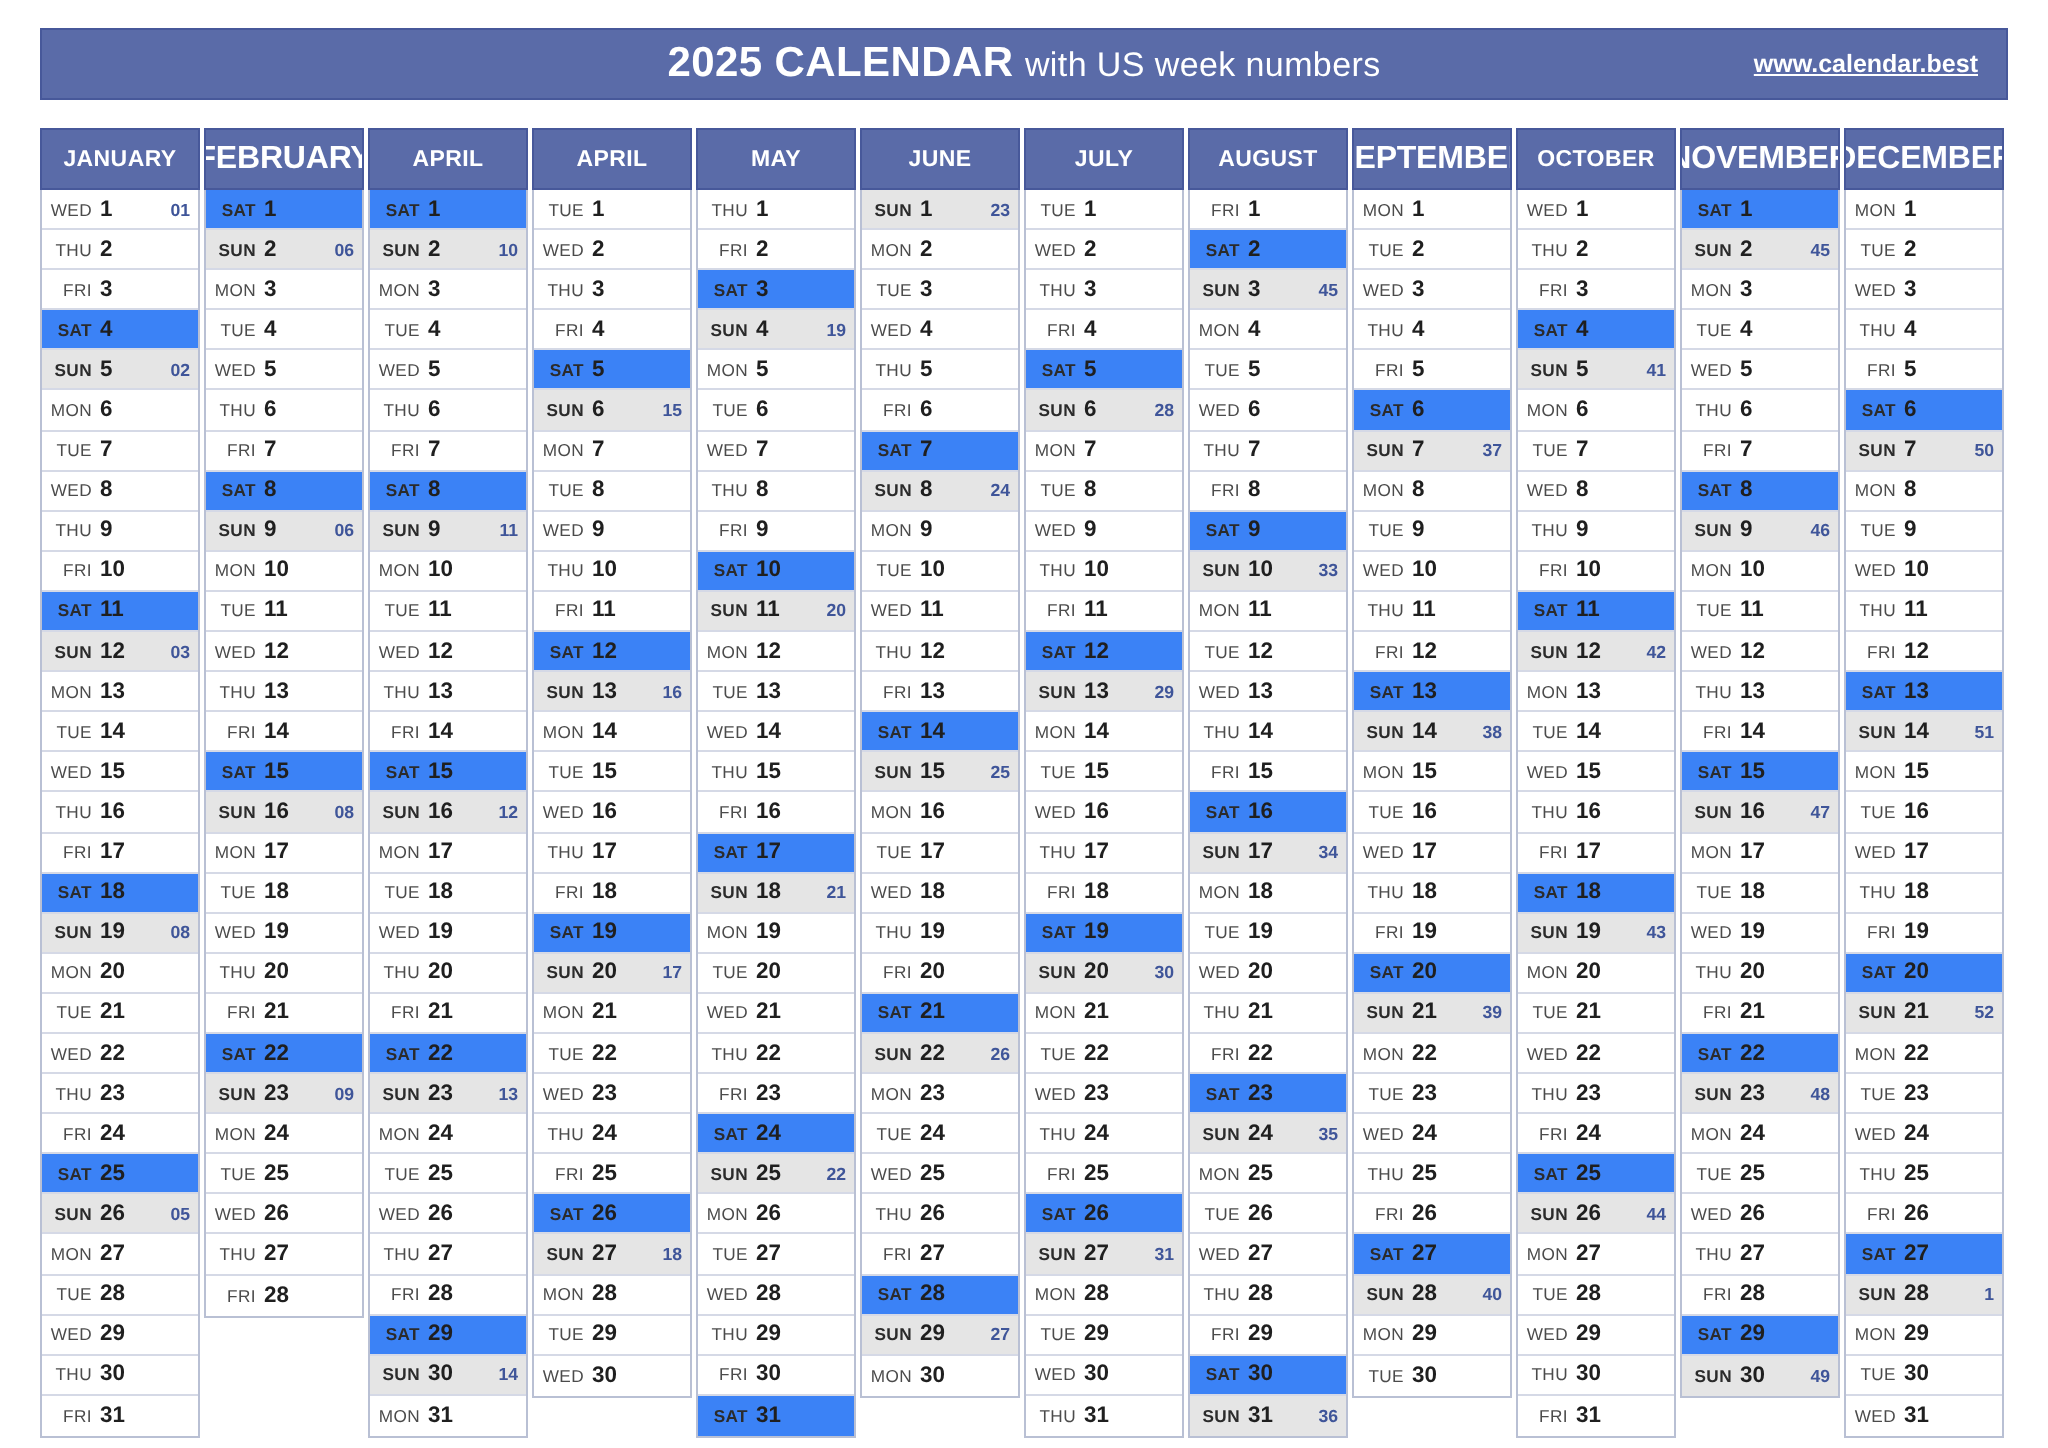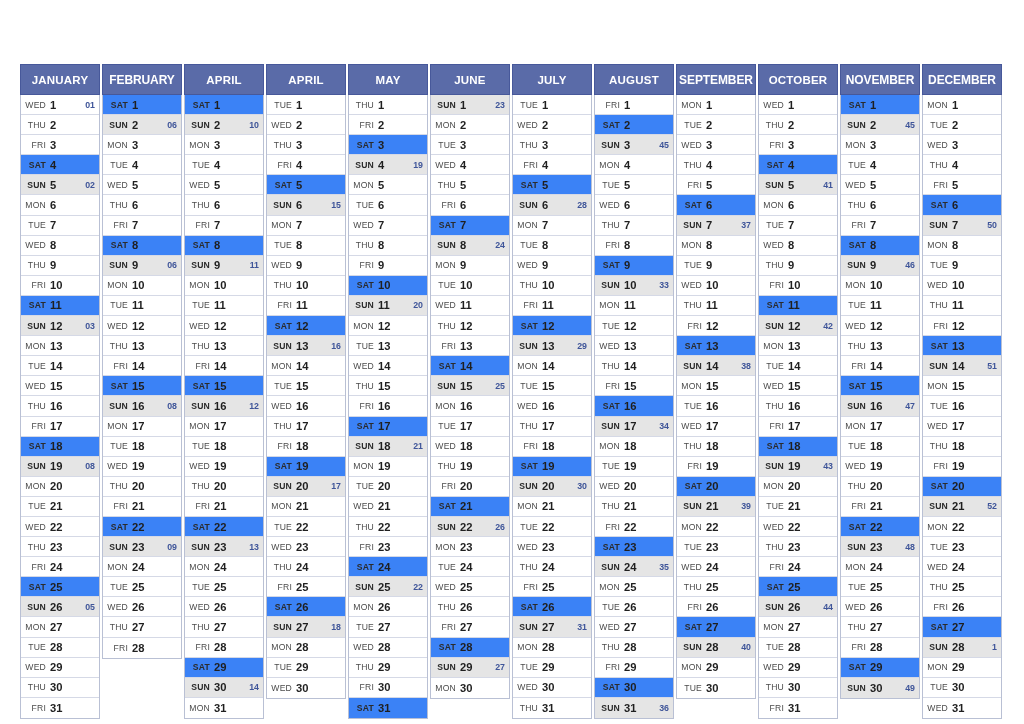--- a/index.html
+++ b/index.html
@@ -73,21 +73,21 @@
     color: #ffffff;
     font-size: 11.5px;
     font-weight: bold;
     letter-spacing: 0.2px;
     display: flex;
     align-items: center;
     justify-content: center;
     white-space: nowrap;
     overflow: hidden;
   }
-  .month-head.long { font-size: 12px; letter-spacing: -0.1px; }
+  .month-head.long { font-size: 16px; letter-spacing: -0.1px; }
   .month-body {
     border: 1px solid #b9c0d4;
     border-top: none;
     background: #ffffff;
   }
   .day-row {
     display: flex;
     align-items: center;
     height: 20.1px;
     border-bottom: 1px solid #d5d9e6;
@@ -124,20 +124,27 @@
     font-weight: bold;
     color: #3f5599;
     padding-right: 1px;
   }
 </style>
 </head>
 <body>
 
 <div id="page">
 
+  <div class="title-bar">
+    <div class="title-text">
+      <span class="year-bold">2025 CALENDAR</span>
+      <span class="sub">with US week numbers</span>
+    </div>
+    <a class="site-url" href="#">www.calendar.best</a>
+  </div>
 
   <div class="months" id="months-container">
       <div class="month-col">
         <div class="month-head">JANUARY</div>
         <div class="month-body">
           <div class="day-row">
             <span class="dow">WED</span>
             <span class="dnum">1</span>
             <span class="wnum">01</span>
           </div>

